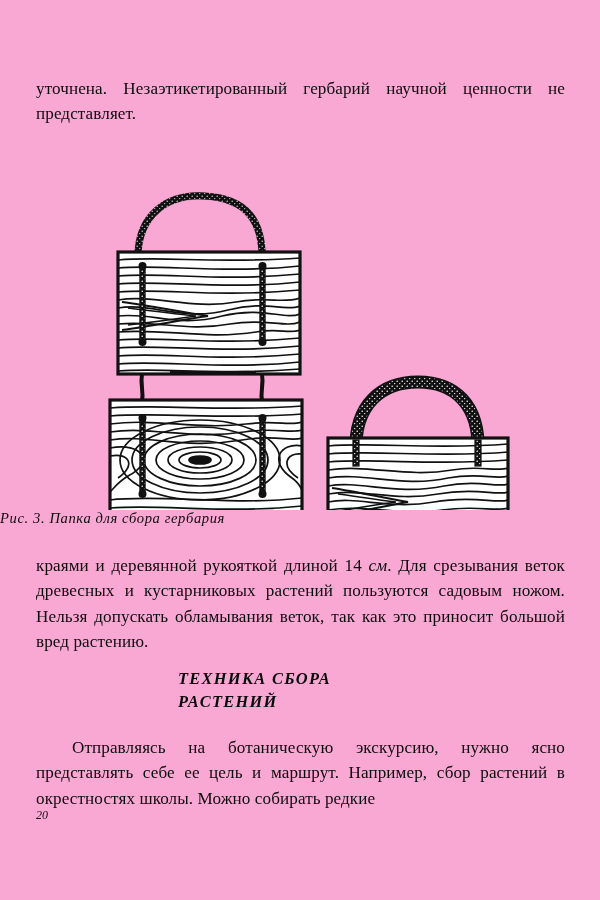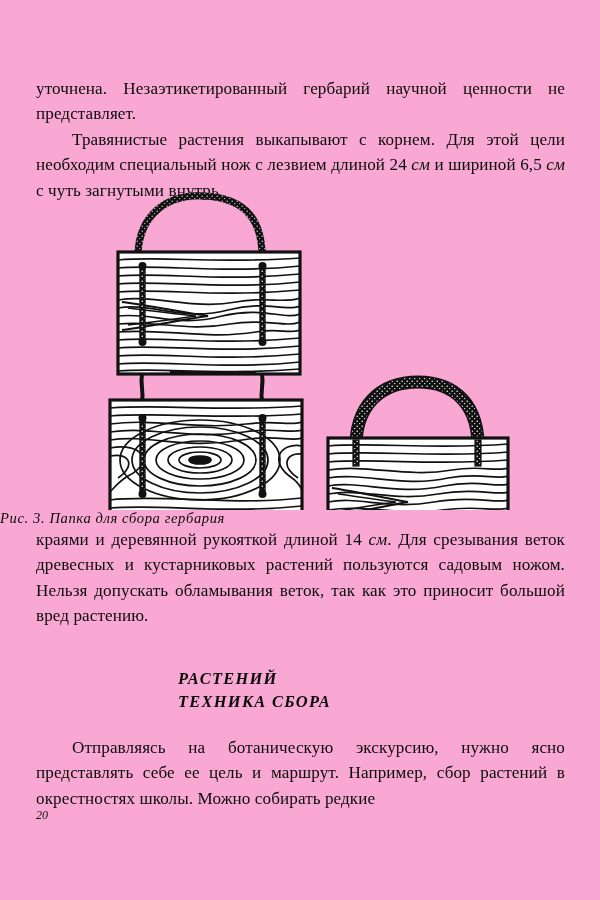--- a/index.html
+++ b/index.html
@@ -29,21 +29,21 @@
     letter-spacing: 0.1px;
     -webkit-font-smoothing: none;
   }
   .textblock p {
     margin: 0;
   }
   .indent {
     text-indent: 36px;
   }
   .tb-top    { top: 76px; }
-  .tb-mid    { top: 527px; }
+  .tb-mid    { top: 553px; }
   .tb-bottom { top: 735px; }
 
   .it { font-style: italic; }
 
   
   .heading {
     position: absolute;
     left: 178px;
     top: 668px;
     font-size: 16.4px;
@@ -86,21 +86,20 @@
   }
   .figure svg { display: block; }
 </style>
 </head>
 <body>
 
 <div class="page">
 
   <div class="textblock tb-top">
     <p><span>уточнена. Незаэтикетированный гербарий научной ценности не представляет.</span></p>
-    <p class="indent"><span>Травянистые растения выкапывают с корнем. Для этой цели необходим специальный нож с лезвием длиной 24 </span><span class="it">см</span><span> и шириной 6,5 </span><span class="it">см</span><span> с чуть загнутыми внутрь</span></p>
   </div>
 
   <div class="figure">
     <svg width="430" height="320" viewBox="0 0 430 320" xmlns="http://www.w3.org/2000/svg">
       <defs>
 
         <pattern id="ropeTex" patternUnits="userSpaceOnUse" width="5" height="5">
           <rect width="5" height="5" fill="#111"></rect>
           <circle cx="1.2" cy="1.2" r="0.75" fill="#fff"></circle>
           <circle cx="3.7" cy="3.6" r="0.7" fill="#fff"></circle>
@@ -244,22 +243,22 @@
 
   <div class="caption">
     <span>Рис. 3. Папка для сбора гербария</span>
   </div>
 
   <div class="textblock tb-mid">
     <p><span>краями и деревянной рукояткой длиной 14 </span><span class="it">см</span><span>. Для срезывания веток древесных и кустарниковых растений пользуются садовым ножом. Нельзя допускать обламывания веток, так как это приносит большой вред растению.</span></p>
   </div>
 
   <div class="heading">
+    <span>ТЕХНИКА СБОРА</span>
     <span>РАСТЕНИЙ</span>
-    <span>ТЕХНИКА СБОРА</span>
   </div>
 
   <div class="textblock tb-bottom">
     <p class="indent"><span>Отправляясь на ботаническую экскурсию, нужно ясно представлять себе ее цель и маршрут. Например, сбор растений в окрестностях школы. Можно собирать редкие</span></p>
   </div>
 
   <div class="folio">
     <span>20</span>
   </div>
 

